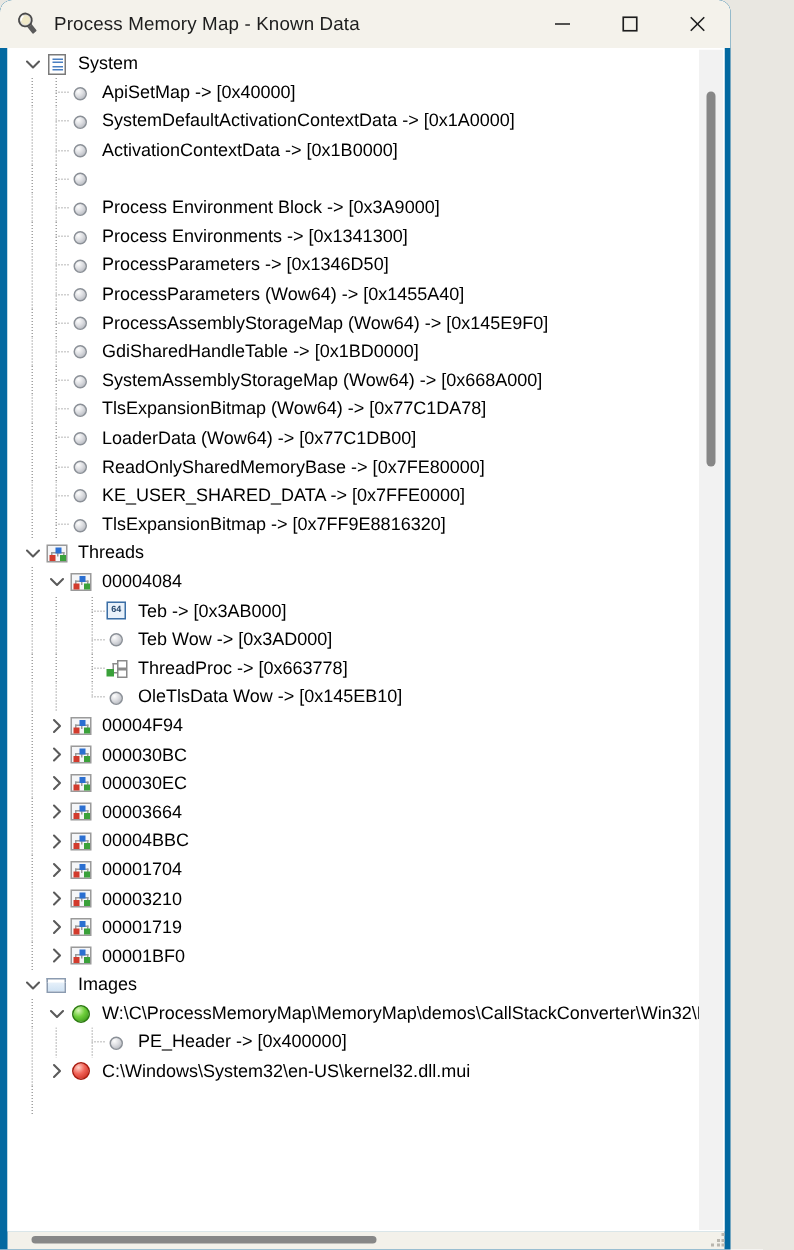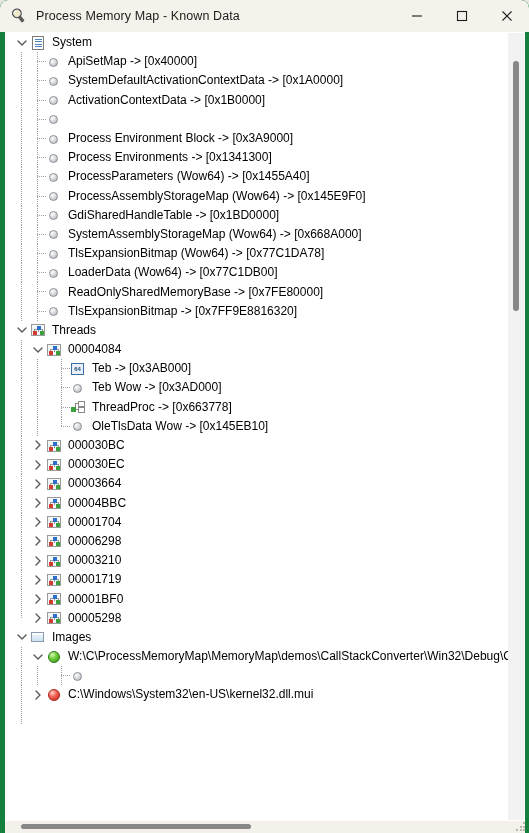--- a/index.html
+++ b/index.html
@@ -4,22 +4,22 @@
 <style>
   html,body{margin:0;padding:0;}
   body{
     width:529px;height:833px;overflow:hidden;
     background:#e9e7e1;
     font-family:"Liberation Sans","DejaVu Sans",sans-serif;
     -webkit-font-smoothing:antialiased;
   }
   
   #window{
-    position:absolute;left:0;top:0;width:529px;height:833px;
-    background:#15803d;
+    position:absolute;left:0;top:0;width:487px;height:833px;
+    background:#0369a1;
     border-radius:8px 8px 0 0;
     box-sizing:border-box;
     overflow:hidden;
   }
   #titlebar{
     position:relative;height:32px;
     background:#f4f2eb;
     display:flex;align-items:center;
     border-radius:8px 8px 0 0;
   }
@@ -285,20 +285,30 @@
           <span class="label">Process Environments   -&gt; [0x1341300]</span>
         </div>
         <div class="row">
           <span style="position: absolute; left: 15px; top: 0px; width: 1px; height: 19.2px; background-image: linear-gradient(rgb(160, 160, 160) 1px, transparent 1px); background-size: 1px 2px;"></span>
           <span class="ind" style="width:8px"></span>
           <span class="ind" style="width:16px"></span>
           <span class="dots"></span>
           <span class="ic">
             <span class="ic-ball"></span>
           </span>
+          <span class="label">ProcessParameters   -&gt; [0x1346D50]</span>
+        </div>
+        <div class="row">
+          <span style="position: absolute; left: 15px; top: 0px; width: 1px; height: 19.2px; background-image: linear-gradient(rgb(160, 160, 160) 1px, transparent 1px); background-size: 1px 2px;"></span>
+          <span class="ind" style="width:8px"></span>
+          <span class="ind" style="width:16px"></span>
+          <span class="dots"></span>
+          <span class="ic">
+            <span class="ic-ball"></span>
+          </span>
           <span class="label">ProcessParameters (Wow64)   -&gt; [0x1455A40]</span>
         </div>
         <div class="row">
           <span style="position: absolute; left: 15px; top: 0px; width: 1px; height: 19.2px; background-image: linear-gradient(rgb(160, 160, 160) 1px, transparent 1px); background-size: 1px 2px;"></span>
           <span class="ind" style="width:8px"></span>
           <span class="ind" style="width:16px"></span>
           <span class="dots"></span>
           <span class="ic">
             <span class="ic-ball"></span>
           </span>
@@ -346,20 +356,30 @@
         </div>
         <div class="row">
           <span style="position: absolute; left: 15px; top: 0px; width: 1px; height: 19.2px; background-image: linear-gradient(rgb(160, 160, 160) 1px, transparent 1px); background-size: 1px 2px;"></span>
           <span class="ind" style="width:8px"></span>
           <span class="ind" style="width:16px"></span>
           <span class="dots"></span>
           <span class="ic">
             <span class="ic-ball"></span>
           </span>
           <span class="label">ReadOnlySharedMemoryBase   -&gt; [0x7FE80000]</span>
+        </div>
+        <div class="row">
+          <span style="position: absolute; left: 15px; top: 0px; width: 1px; height: 19.2px; background-image: linear-gradient(rgb(160, 160, 160) 1px, transparent 1px); background-size: 1px 2px;"></span>
+          <span class="ind" style="width:8px"></span>
+          <span class="ind" style="width:16px"></span>
+          <span class="dots"></span>
+          <span class="ic">
+            <span class="ic-ball"></span>
+          </span>
+          <span class="label">KE_USER_SHARED_DATA   -&gt; [0x7FFE0000]</span>
         </div>
         <div class="row">
           <span style="position: absolute; left: 15px; top: 0px; width: 1px; height: 19.2px; background-image: linear-gradient(rgb(160, 160, 160) 1px, transparent 1px); background-size: 1px 2px;"></span>
           <span class="ind" style="width:8px"></span>
           <span class="ind" style="width:16px"></span>
           <span class="dots"></span>
           <span class="ic">
             <span class="ic-ball"></span>
           </span>
           <span class="label">TlsExpansionBitmap   -&gt; [0x7FF9E8816320]</span>
@@ -474,20 +494,42 @@
             <span class="ic-net">
               <i style="left:6px;top:4px;width:1px;height:3px"></i>
               <i style="left:2px;top:4px;width:9px;height:1px"></i>
               <i style="left:2px;top:4px;width:1px;height:3px"></i>
               <i style="left:10px;top:4px;width:1px;height:3px"></i>
               <b class="n1"></b>
               <b class="n2"></b>
               <b class="n3"></b>
             </span>
           </span>
+          <span class="label">00004F94</span>
+        </div>
+        <div class="row">
+          <span style="position: absolute; left: 15px; top: 0px; width: 1px; height: 19.2px; background-image: linear-gradient(rgb(160, 160, 160) 1px, transparent 1px); background-size: 1px 2px;"></span>
+          <span class="ind" style="width:8px"></span>
+          <span class="ind" style="width:16px"></span>
+          <span class="exp">
+            <svg width="8" height="10" viewBox="0 0 8 10" style="left:4px;top:4.5px">
+              <path d="M2 1 L6 5 L2 9" fill="none" stroke="#5a5a5a" stroke-width="1.4" stroke-linecap="round" stroke-linejoin="round"></path>
+            </svg>
+          </span>
+          <span class="ic">
+            <span class="ic-net">
+              <i style="left:6px;top:4px;width:1px;height:3px"></i>
+              <i style="left:2px;top:4px;width:9px;height:1px"></i>
+              <i style="left:2px;top:4px;width:1px;height:3px"></i>
+              <i style="left:10px;top:4px;width:1px;height:3px"></i>
+              <b class="n1"></b>
+              <b class="n2"></b>
+              <b class="n3"></b>
+            </span>
+          </span>
           <span class="label">000030BC</span>
         </div>
         <div class="row">
           <span style="position: absolute; left: 15px; top: 0px; width: 1px; height: 19.2px; background-image: linear-gradient(rgb(160, 160, 160) 1px, transparent 1px); background-size: 1px 2px;"></span>
           <span class="ind" style="width:8px"></span>
           <span class="ind" style="width:16px"></span>
           <span class="exp">
             <svg width="8" height="10" viewBox="0 0 8 10" style="left:4px;top:4.5px">
               <path d="M2 1 L6 5 L2 9" fill="none" stroke="#5a5a5a" stroke-width="1.4" stroke-linecap="round" stroke-linejoin="round"></path>
             </svg>
@@ -584,42 +626,20 @@
             <span class="ic-net">
               <i style="left:6px;top:4px;width:1px;height:3px"></i>
               <i style="left:2px;top:4px;width:9px;height:1px"></i>
               <i style="left:2px;top:4px;width:1px;height:3px"></i>
               <i style="left:10px;top:4px;width:1px;height:3px"></i>
               <b class="n1"></b>
               <b class="n2"></b>
               <b class="n3"></b>
             </span>
           </span>
-          <span class="label">00006298</span>
-        </div>
-        <div class="row">
-          <span style="position: absolute; left: 15px; top: 0px; width: 1px; height: 19.2px; background-image: linear-gradient(rgb(160, 160, 160) 1px, transparent 1px); background-size: 1px 2px;"></span>
-          <span class="ind" style="width:8px"></span>
-          <span class="ind" style="width:16px"></span>
-          <span class="exp">
-            <svg width="8" height="10" viewBox="0 0 8 10" style="left:4px;top:4.5px">
-              <path d="M2 1 L6 5 L2 9" fill="none" stroke="#5a5a5a" stroke-width="1.4" stroke-linecap="round" stroke-linejoin="round"></path>
-            </svg>
-          </span>
-          <span class="ic">
-            <span class="ic-net">
-              <i style="left:6px;top:4px;width:1px;height:3px"></i>
-              <i style="left:2px;top:4px;width:9px;height:1px"></i>
-              <i style="left:2px;top:4px;width:1px;height:3px"></i>
-              <i style="left:10px;top:4px;width:1px;height:3px"></i>
-              <b class="n1"></b>
-              <b class="n2"></b>
-              <b class="n3"></b>
-            </span>
-          </span>
           <span class="label">00003210</span>
         </div>
         <div class="row">
           <span style="position: absolute; left: 15px; top: 0px; width: 1px; height: 19.2px; background-image: linear-gradient(rgb(160, 160, 160) 1px, transparent 1px); background-size: 1px 2px;"></span>
           <span class="ind" style="width:8px"></span>
           <span class="ind" style="width:16px"></span>
           <span class="exp">
             <svg width="8" height="10" viewBox="0 0 8 10" style="left:4px;top:4.5px">
               <path d="M2 1 L6 5 L2 9" fill="none" stroke="#5a5a5a" stroke-width="1.4" stroke-linecap="round" stroke-linejoin="round"></path>
             </svg>
@@ -651,42 +671,20 @@
               <i style="left:6px;top:4px;width:1px;height:3px"></i>
               <i style="left:2px;top:4px;width:9px;height:1px"></i>
               <i style="left:2px;top:4px;width:1px;height:3px"></i>
               <i style="left:10px;top:4px;width:1px;height:3px"></i>
               <b class="n1"></b>
               <b class="n2"></b>
               <b class="n3"></b>
             </span>
           </span>
           <span class="label">00001BF0</span>
-        </div>
-        <div class="row">
-          <span style="position: absolute; left: 15px; top: 0px; width: 1px; height: 10px; background-image: linear-gradient(rgb(160, 160, 160) 1px, transparent 1px); background-size: 1px 2px;"></span>
-          <span class="ind" style="width:8px"></span>
-          <span class="ind" style="width:16px"></span>
-          <span class="exp">
-            <svg width="8" height="10" viewBox="0 0 8 10" style="left:4px;top:4.5px">
-              <path d="M2 1 L6 5 L2 9" fill="none" stroke="#5a5a5a" stroke-width="1.4" stroke-linecap="round" stroke-linejoin="round"></path>
-            </svg>
-          </span>
-          <span class="ic">
-            <span class="ic-net">
-              <i style="left:6px;top:4px;width:1px;height:3px"></i>
-              <i style="left:2px;top:4px;width:9px;height:1px"></i>
-              <i style="left:2px;top:4px;width:1px;height:3px"></i>
-              <i style="left:10px;top:4px;width:1px;height:3px"></i>
-              <b class="n1"></b>
-              <b class="n2"></b>
-              <b class="n3"></b>
-            </span>
-          </span>
-          <span class="label">00005298</span>
         </div>
         <div class="row">
           <span class="ind" style="width:8px"></span>
           <span class="exp">
             <svg width="10" height="8" viewBox="0 0 10 8">
               <path d="M1 2 L5 6 L9 2" fill="none" stroke="#5a5a5a" stroke-width="1.4" stroke-linecap="round" stroke-linejoin="round"></path>
             </svg>
           </span>
           <span class="ic">
             <span class="ic-folder"></span>
@@ -710,20 +708,21 @@
         <div class="row">
           <span style="position: absolute; left: 15px; top: 0px; width: 1px; height: 19.2px; background-image: linear-gradient(rgb(160, 160, 160) 1px, transparent 1px); background-size: 1px 2px;"></span>
           <span class="ind" style="width:8px"></span>
           <span class="ind" style="width:16px"></span>
           <span class="dots vline nodash"></span>
           <span class="ind" style="width:8px"></span>
           <span class="dots"></span>
           <span class="ic">
             <span class="ic-ball"></span>
           </span>
+          <span class="label">PE_Header   -&gt; [0x400000]</span>
         </div>
         <div class="row">
           <span style="position: absolute; left: 15px; top: 0px; width: 1px; height: 19.2px; background-image: linear-gradient(rgb(160, 160, 160) 1px, transparent 1px); background-size: 1px 2px;"></span>
           <span class="ind" style="width:8px"></span>
           <span class="ind" style="width:16px"></span>
           <span class="exp">
             <svg width="8" height="10" viewBox="0 0 8 10" style="left:4px;top:4.5px">
               <path d="M2 1 L6 5 L2 9" fill="none" stroke="#5a5a5a" stroke-width="1.4" stroke-linecap="round" stroke-linejoin="round"></path>
             </svg>
           </span>

